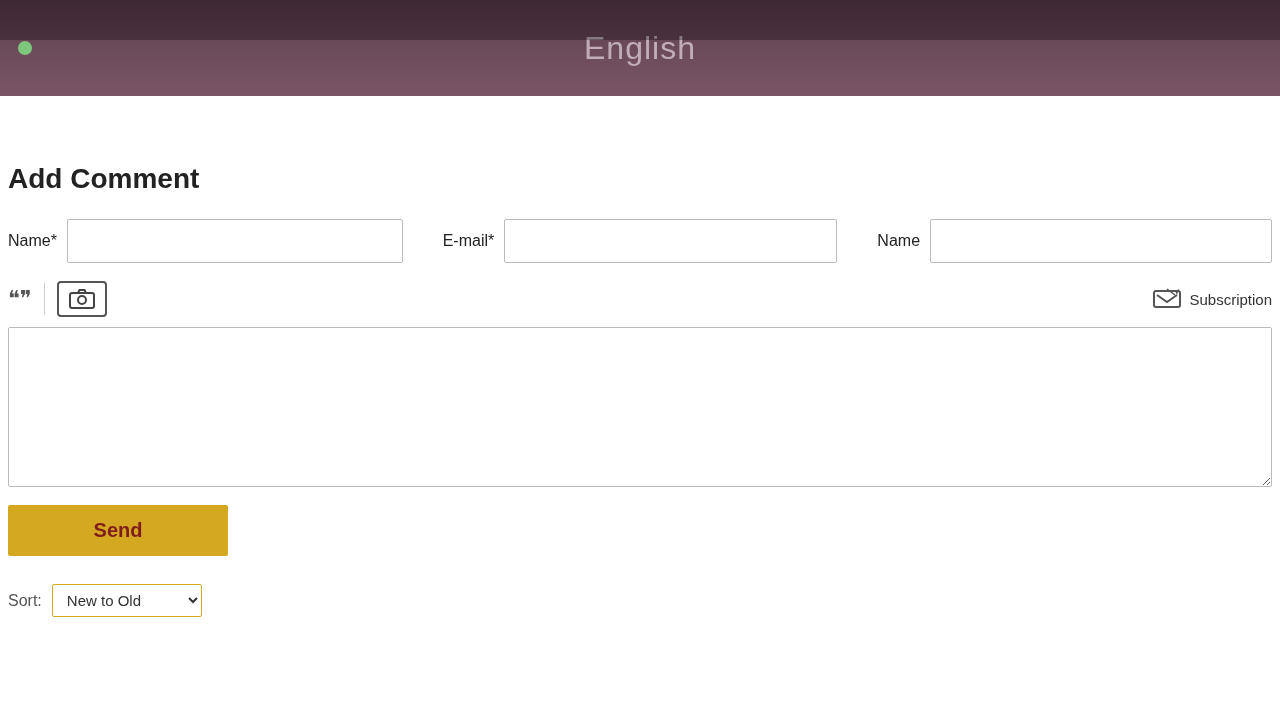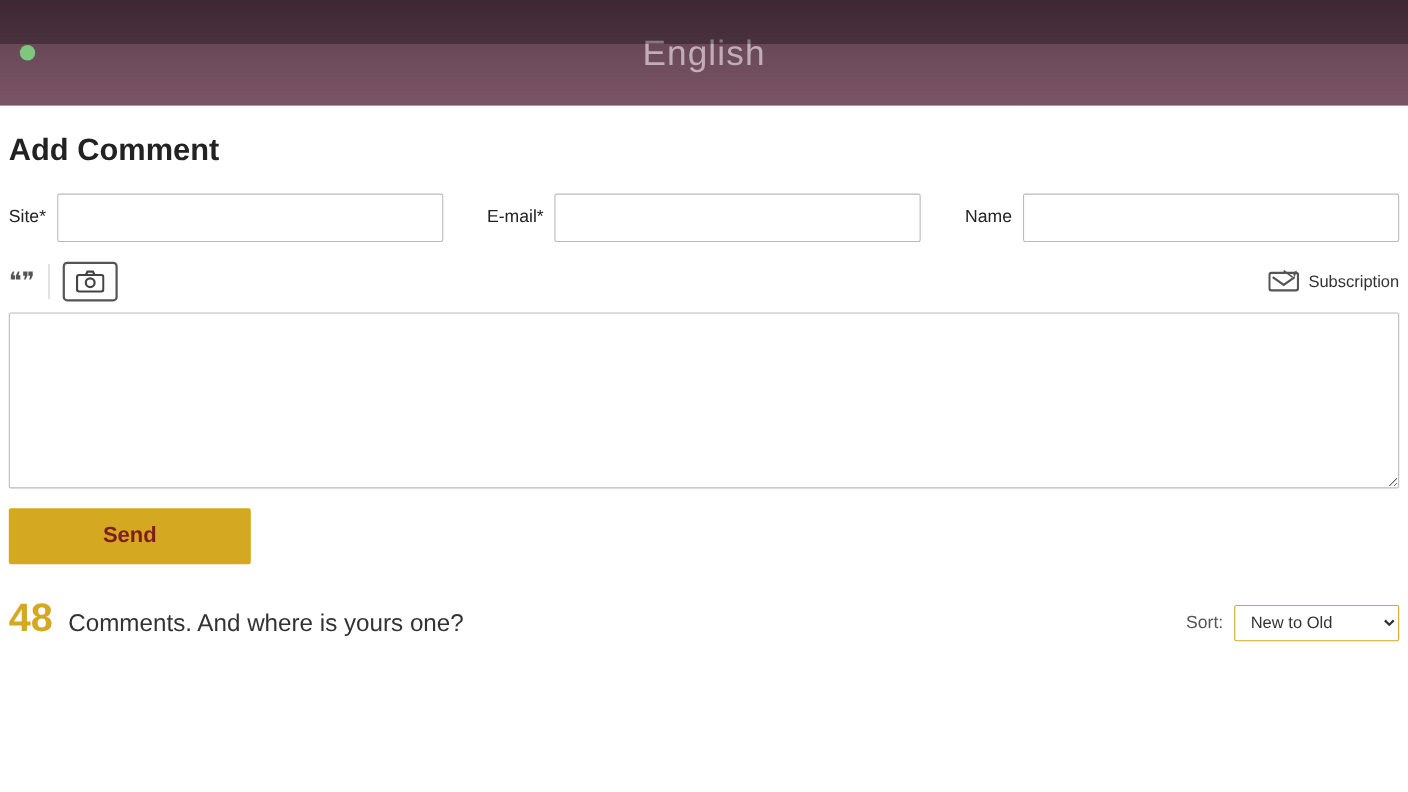--- a/index.html
+++ b/index.html
@@ -48,20 +48,21 @@
     .header-title {
       font-size: 32px;
       color: #c0adb8;
       font-weight: normal;
       letter-spacing: 1px;
     }
 
     .main-content {
       padding: 24px 8px 24px 8px;
       background: #fff;
+      margin-top: 43px;
     }
 
     .add-comment-title {
       font-size: 28px;
       font-weight: bold;
       color: #222;
       margin-bottom: 24px;
     }
 
     .form-row {
@@ -242,21 +243,21 @@
 </div>
 
 <div class="main-content">
 
   
   <div class="add-comment-title">Add Comment</div>
 
   
   <div class="form-row">
     <div class="field-group">
-      <label class="field-label">Site*</label>
+      <label class="field-label">Name*</label>
       <input class="field-input" type="text" style="">
     </div>
     <div class="field-spacer"></div>
     <div class="field-group">
       <label class="field-label">E-mail*</label>
       <input class="field-input" type="email" style="">
     </div>
     <div class="field-spacer"></div>
     <div class="field-group">
       <label class="field-label">Name</label>
@@ -293,24 +294,20 @@
   </div>
 
   
   <textarea class="comment-textarea" style=""></textarea>
 
   
   <button class="send-btn">Send</button>
 
   
   <div class="comments-footer">
-    <div class="comments-count-row">
-      <span class="comments-count">48</span>
-      <span class="comments-label">Comments. And where is yours one?</span>
-    </div>
     <div class="sort-row">
       <span class="sort-label">Sort:</span>
       <select class="sort-select">
         <option>New to Old</option>
         <option>Old to New</option>
         <option>Most Liked</option>
       </select>
     </div>
   </div>
 

